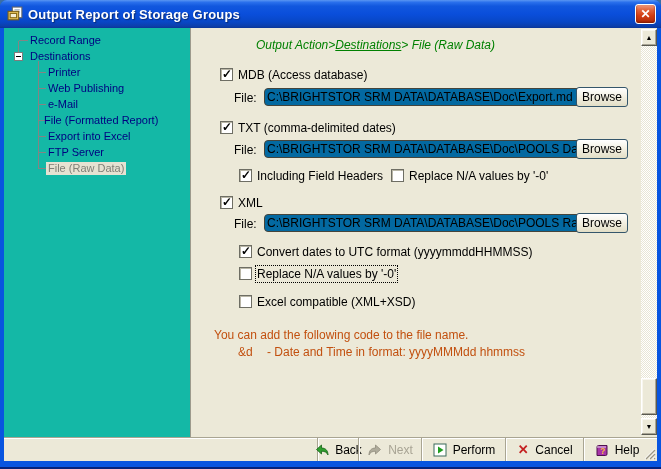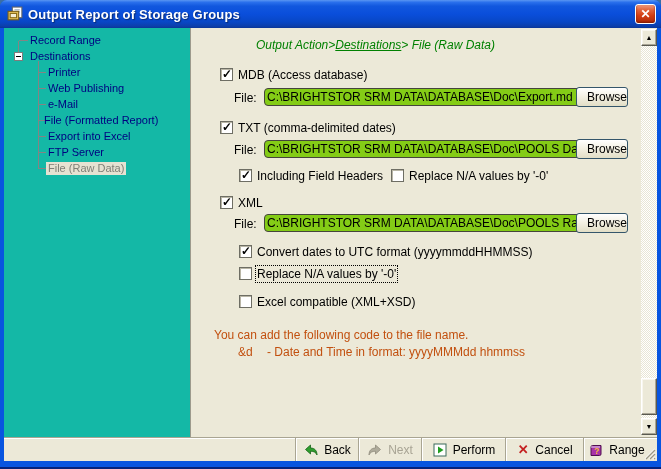--- a/index.html
+++ b/index.html
@@ -54,27 +54,27 @@
   .crumb .link{ text-decoration:underline; }
 
   .cb{ position:absolute; width:13px; height:13px; background:#fff;
        border:1px solid #6E6E64; box-shadow:inset 1px 1px 0 #B9B6A6; }
   .cb.checked::after{ content:"✓"; position:absolute; left:1px; top:-2px; font-size:12px; font-weight:bold; color:#000; }
   .lbl{ position:absolute; font-size:12px; line-height:14px; color:#000; white-space:nowrap; }
   .lbl.focused{ outline:1px dotted #000; outline-offset:1px; }
 
   .file-lbl{ position:absolute; font-size:12px; color:#000; }
   .file-input{
-    position:absolute; width:325px; height:18px; border:1px solid #45453C; background:#84cc16;
+    position:absolute; width:325px; height:18px; border:1px solid #45453C; background:#0369a1;
     font-family:"Liberation Sans",sans-serif; font-size:12px; color:#000; padding:1px 2px; border-radius:4px;
   }
   .browse{
     position:absolute; width:52px; height:20px; border:1px solid #34566B; border-radius:3px;
     background:linear-gradient(180deg,#FFFFFF 0%,#F4F1E4 45%,#E2DEC6 100%);
-    font-family:"Liberation Sans",sans-serif; font-size:12px; color:#000; text-align:right; line-height:18px;
+    font-family:"Liberation Sans",sans-serif; font-size:12px; color:#000; text-align:center; line-height:18px;
   }
   .note{ position:absolute; font-size:12px; color:#C2500F; white-space:nowrap;text-align:right; }
 
   
   .scrollbar{ position:absolute; left:637px; top:1px; width:16px; height:406px;
     background:#F7F5EC;
     background-image:linear-gradient(45deg,#fff 25%,transparent 25%,transparent 75%,#fff 75%),
                      linear-gradient(45deg,#fff 25%,transparent 25%,transparent 75%,#fff 75%);
     background-size:2px 2px; background-position:0 0,1px 1px; background-color:#E9E6D5;
   }
@@ -91,21 +91,21 @@
   .footer{ position:absolute; left:0; top:409px; width:653px; height:24px; background:#ECE9D8;
     border-top:1px solid #A9A592; box-shadow:inset 0 1px 0 #FFFFFF;
     display:flex; justify-content:flex-end; align-items:stretch; padding-right:8px; }
   .fbtn{
     display:flex; align-items:center; justify-content:center; gap:5px;
     border-left:1px solid #A9A592; box-shadow:inset 1px 0 0 #fff;
     font-size:12px; color:#000;
   }
   .fbtn .txt{ white-space:nowrap; }
   .fbtn.disabled{ color:#A8A494; }
-  .w-back{width:63px;} .w-next{width:63px;} .w-perform{width:84px;} .w-cancel{width:78px;} .w-help{width:66px;}
+  .w-back{width:41px;} .w-next{width:63px;} .w-perform{width:84px;} .w-cancel{width:78px;} .w-help{width:66px;}
   .ficon{ width:16px; height:16px; flex:0 0 auto; }
   .cancel-x{ color:#C42020; font-weight:bold; font-size:13px; width:14px; text-align:center; }
   .grip{ position:absolute; right:1px; bottom:1px; width:13px; height:13px; }
 </style>
 </head>
 <body>
 
 <div class="window">
 
   <div class="titlebar">
@@ -223,21 +223,21 @@
       <div class="fbtn w-cancel">
         <span class="cancel-x">✕</span>
         <span class="txt">Cancel</span>
       </div>
       <div class="fbtn w-help">
         <svg class="ficon" viewBox="0 0 16 16">
           <path d="M3 5 Q3 3.5 4.5 3.5 L13 3.5 L13 12 Q13 13.5 11.5 13.5 L3 13.5 Z" fill="#A833A8" stroke="#4F104F"></path>
           <path d="M3 5 L12 5" stroke="#E8D8F0" stroke-width="1"></path>
           <text x="6.2" y="12" font-size="8.5" fill="#F5C33B" font-weight="bold" font-family="Liberation Sans, sans-serif">?</text>
         </svg>
-        <span class="txt">Range</span>
+        <span class="txt">Help</span>
       </div>
       <svg class="grip" viewBox="0 0 13 13">
         <g stroke-width="1.2">
           <path d="M12 2 L2 12" stroke="#FFFFFF"></path>
             <path d="M12 3 L3 12" stroke="#9A9684"></path>
           <path d="M12 6 L6 12" stroke="#FFFFFF"></path>
             <path d="M12 7 L7 12" stroke="#9A9684"></path>
           <path d="M12 10 L10 12" stroke="#FFFFFF"></path>
             <path d="M12 11 L11 12" stroke="#9A9684"></path>
         </g>

